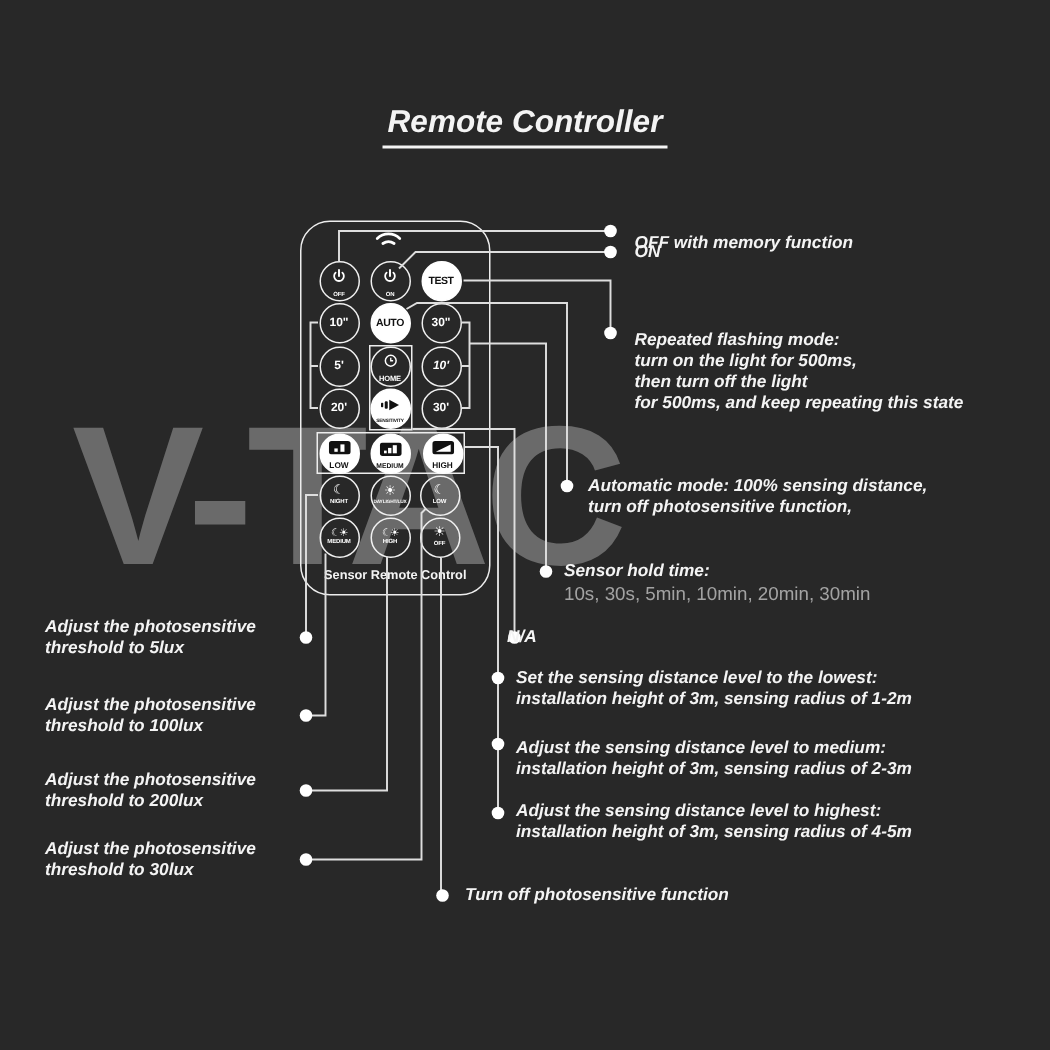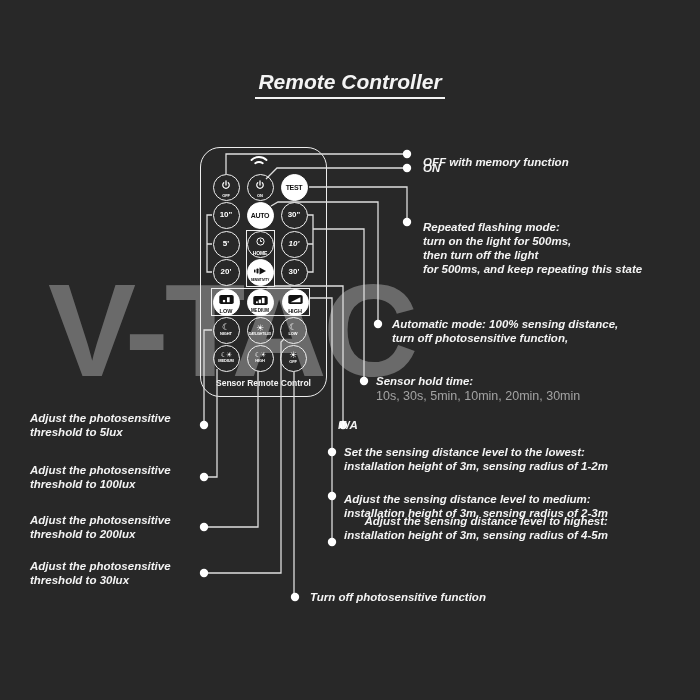--- a/index.html
+++ b/index.html
@@ -214,21 +214,21 @@
   <div class="ann values" style="left:376px;top:389px;">10s, 30s, 5min, 10min, 20min, 30min</div>
   <div class="ann" style="left:338px;top:418px;">N/A</div>
   <div class="ann" style="left:344px;top:445px;">
       <div>Set the sensing distance level to the lowest:</div>
       <div>installation height of 3m, sensing radius of 1-2m</div>
     </div>
   <div class="ann" style="left:344px;top:492px;">
       <div>Adjust the sensing distance level to medium:</div>
       <div>installation height of 3m, sensing radius of 2-3m</div>
     </div>
-  <div class="ann" style="left:344px;top:514px;text-align:right;">
+  <div class="ann" style="left:344px;top:534px;">
       <div>Adjust the sensing distance level to highest:</div>
       <div>installation height of 3m, sensing radius of 4-5m</div>
     </div>
   <div class="ann" style="left:310px;top:590px;">Turn off photosensitive function</div>
 
   <div class="ann ann-left" style="left:30px;top:411px;width:160px;">
       <div>Adjust the photosensitive</div>
       <div>threshold to 5lux</div>
     </div>
   <div class="ann ann-left" style="left:30px;top:463px;width:160px;">

